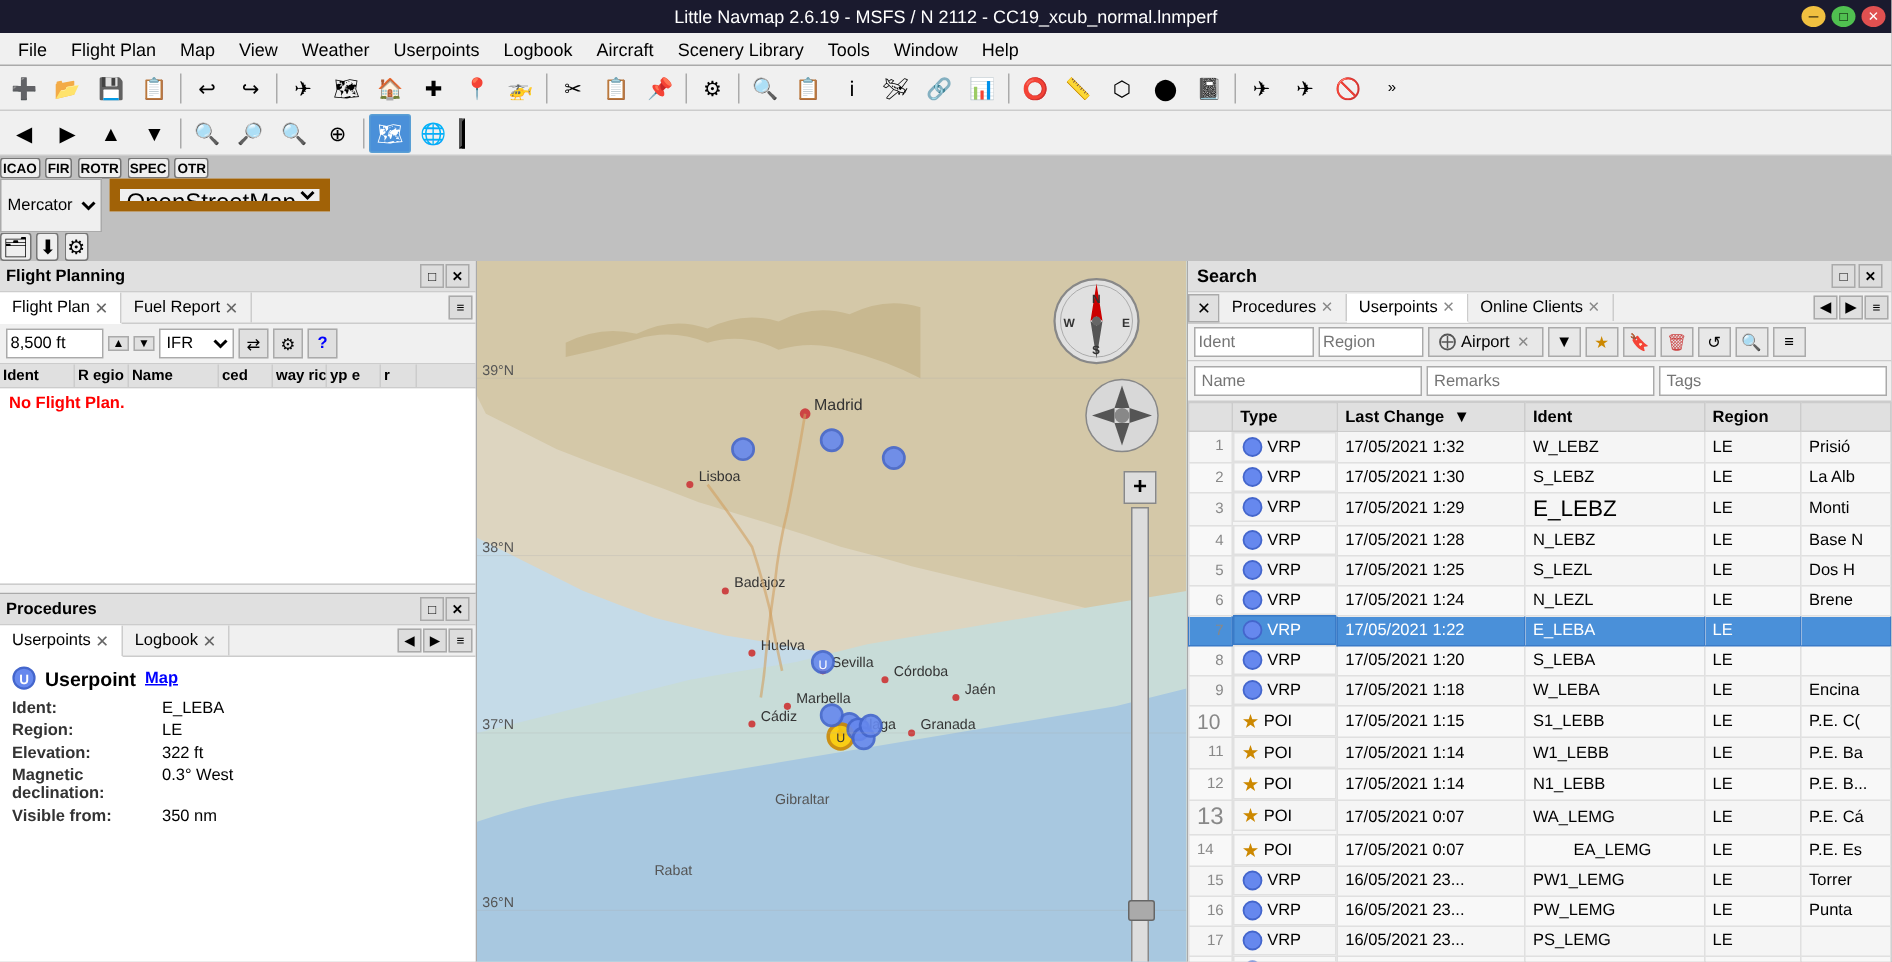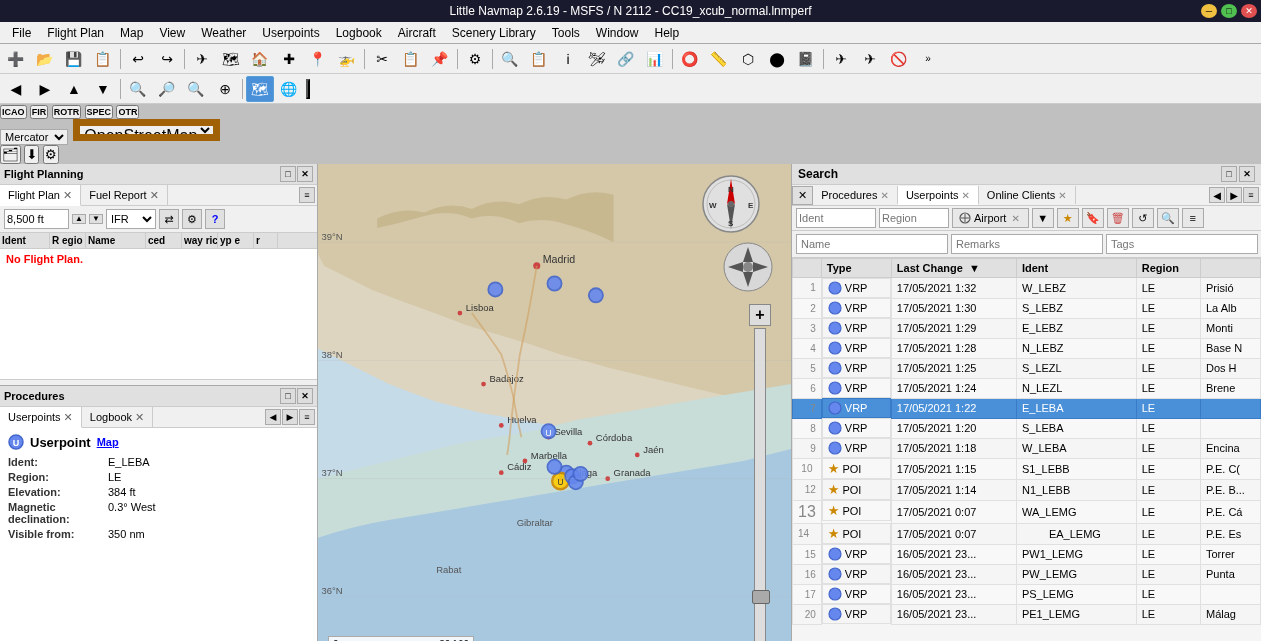--- a/index.html
+++ b/index.html
@@ -189,21 +189,21 @@
   <button class="tb-btn active" style="background:#4a90d9; color:#fff;">🗺</button>
   <button class="tb-btn">🌐</button>
   <button class="tb-sep"></button>
   </div>
   <button class="tb-btn" style="font-size:9px; font-weight:bold;">ICAO</button>
   <button class="tb-btn" style="font-size:9px; font-weight:bold;">FIR</button>
   <button class="tb-btn" style="font-size:9px; font-weight:bold;">ROTR</button>
   <button class="tb-btn" style="font-size:9px; font-weight:bold;">SPEC</button>
   <button class="tb-btn" style="font-size:9px; font-weight:bold;">OTR</button>
   <div class="tb-sep"></div>
-  <select style="height:16px; font-size:11px; border:1px solid #aaa;">
+  <select style="height:36px; font-size:11px; border:1px solid #aaa;">
     <option>Mercator</option>
     <option>Spherical</option>
   </select>
   <select style="height:22px; font-size:16px; border:7px solid #a16207; margin-left:2px;">
     <option>OpenStreetMap</option>
     <option>OpenTopoMap</option>
   </select>
   <div class="tb-sep"></div>
   <button class="tb-btn">🗂</button>
   <button class="tb-btn">⬇</button>
@@ -308,21 +308,21 @@
         <div class="info-row">
           <span class="info-label">Ident:</span>
           <span class="info-value">E_LEBA</span>
         </div>
         <div class="info-row">
           <span class="info-label">Region:</span>
           <span class="info-value">LE</span>
         </div>
         <div class="info-row">
           <span class="info-label">Elevation:</span>
-          <span class="info-value">384 ft</span>
+          <span class="info-value">322 ft</span>
         </div>
         <div class="info-row">
           <span class="info-label">Magnetic declination:</span>
           <span class="info-value">0.3° West</span>
         </div>
         <div class="info-row">
           <span class="info-label">Visible from:</span>
           <span class="info-value">350 nm</span>
         </div>
       </div>
@@ -612,21 +612,21 @@
   </tr>
               <tr>
     <td style="text-align:right; color:#888; font-size:10px;">3</td>
     <td style="display:flex; align-items:center; gap:3px;">
       <svg width="14" height="14" viewBox="0 0 14 14">
                     <circle cx="7" cy="7" r="6" fill="#6688ee" stroke="#4466cc" stroke-width="1.2"></circle>
                   </svg>
       <span style="font-size:11px;">VRP</span>
     </td>
     <td style="font-size:11px;">17/05/2021 1:29</td>
-    <td style="font-size:11px;">E_LEBZ</td>
+    <td style="font-size:15px;">E_LEBZ</td>
     <td style="font-size:11px;">LE</td>
     <td style="font-size:11px;">Monti</td>
   </tr>
               <tr>
     <td style="text-align:right; color:#888; font-size:10px;">4</td>
     <td style="display:flex; align-items:center; gap:3px;">
       <svg width="14" height="14" viewBox="0 0 14 14">
                     <circle cx="7" cy="7" r="6" fill="#6688ee" stroke="#4466cc" stroke-width="1.2"></circle>
                   </svg>
       <span style="font-size:11px;">VRP</span>
@@ -695,47 +695,58 @@
                     <circle cx="7" cy="7" r="6" fill="#6688ee" stroke="#4466cc" stroke-width="1.2"></circle>
                   </svg>
       <span style="font-size:11px;">VRP</span>
     </td>
     <td style="font-size:11px;">17/05/2021 1:18</td>
     <td style="font-size:11px;">W_LEBA</td>
     <td style="font-size:11px;">LE</td>
     <td style="font-size:11px;">Encina</td>
   </tr>
               <tr>
-    <td style="text-align:center; color:#888; font-size:10px;margin-top:12px;">10</td>
+    <td style="text-align:left; color:#888; font-size:14px;margin-top:12px;">10</td>
     <td style="display:flex; align-items:center; gap:3px;">
       <span style="color:#cc8800; font-size:13px;">★</span>
       <span style="font-size:11px;">POI</span>
     </td>
     <td style="font-size:11px;">17/05/2021 1:15</td>
     <td style="font-size:11px;">S1_LEBB</td>
     <td style="font-size:11px;">LE</td>
     <td style="font-size:11px;">P.E. C(</td>
   </tr>
               <tr>
-    <td style="text-align:right; color:#888; font-size:10px;">12</td>
+    <td style="text-align:right; color:#888; font-size:10px;">11</td>
     <td style="display:flex; align-items:center; gap:3px;">
       <span style="color:#cc8800; font-size:13px;">★</span>
       <span style="font-size:11px;">POI</span>
     </td>
     <td style="font-size:11px;">17/05/2021 1:14</td>
-    <td style="font-size:11px;">N1_LEBB</td>
-    <td style="font-size:11px;">LE</td>
-    <td style="font-size:11px;">P.E. B...</td>
-  </tr>
-              <tr>
-    <td style="text-align:right; color:#888; font-size:16px;">13</td>
+    <td style="font-size:11px;">W1_LEBB</td>
+    <td style="font-size:11px;">LE</td>
+    <td style="font-size:11px;">P.E. Ba</td>
+  </tr>
+              <tr>
+    <td style="text-align:right; color:#888; font-size:10px;">12</td>
     <td style="display:flex; align-items:center; gap:3px;">
       <span style="color:#cc8800; font-size:13px;">★</span>
       <span style="font-size:11px;">POI</span>
     </td>
+    <td style="font-size:11px;">17/05/2021 1:14</td>
+    <td style="font-size:11px;">N1_LEBB</td>
+    <td style="font-size:11px;">LE</td>
+    <td style="font-size:11px;">P.E. B...</td>
+  </tr>
+              <tr>
+    <td style="text-align:right; color:#888; font-size:16px;">13</td>
+    <td style="display:flex; align-items:center; gap:3px;">
+      <span style="color:#cc8800; font-size:13px;">★</span>
+      <span style="font-size:11px;">POI</span>
+    </td>
     <td style="font-size:11px;">17/05/2021 0:07</td>
     <td style="font-size:11px;">WA_LEMG</td>
     <td style="font-size:11px;">LE</td>
     <td style="font-size:11px;">P.E. Cá</td>
   </tr>
               <tr>
     <td style="text-align:left; color:#888; font-size:10px;">14</td>
     <td style="display:flex; align-items:center; gap:3px;">
       <span style="color:#cc8800; font-size:13px;">★</span>
       <span style="font-size:11px;">POI</span>

